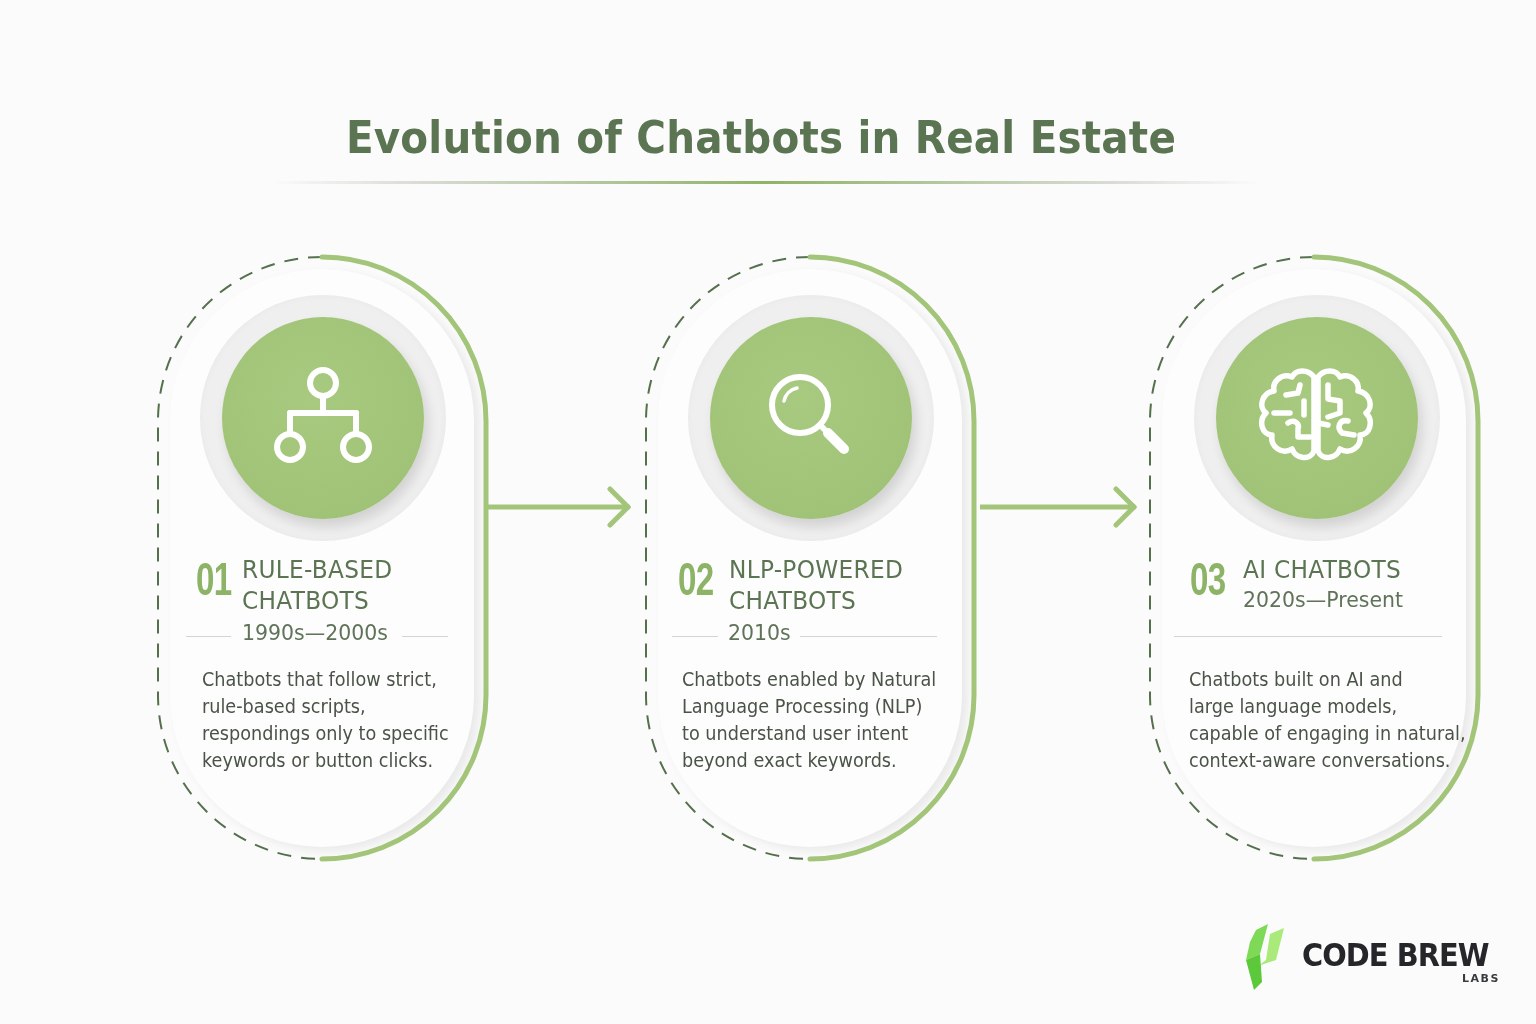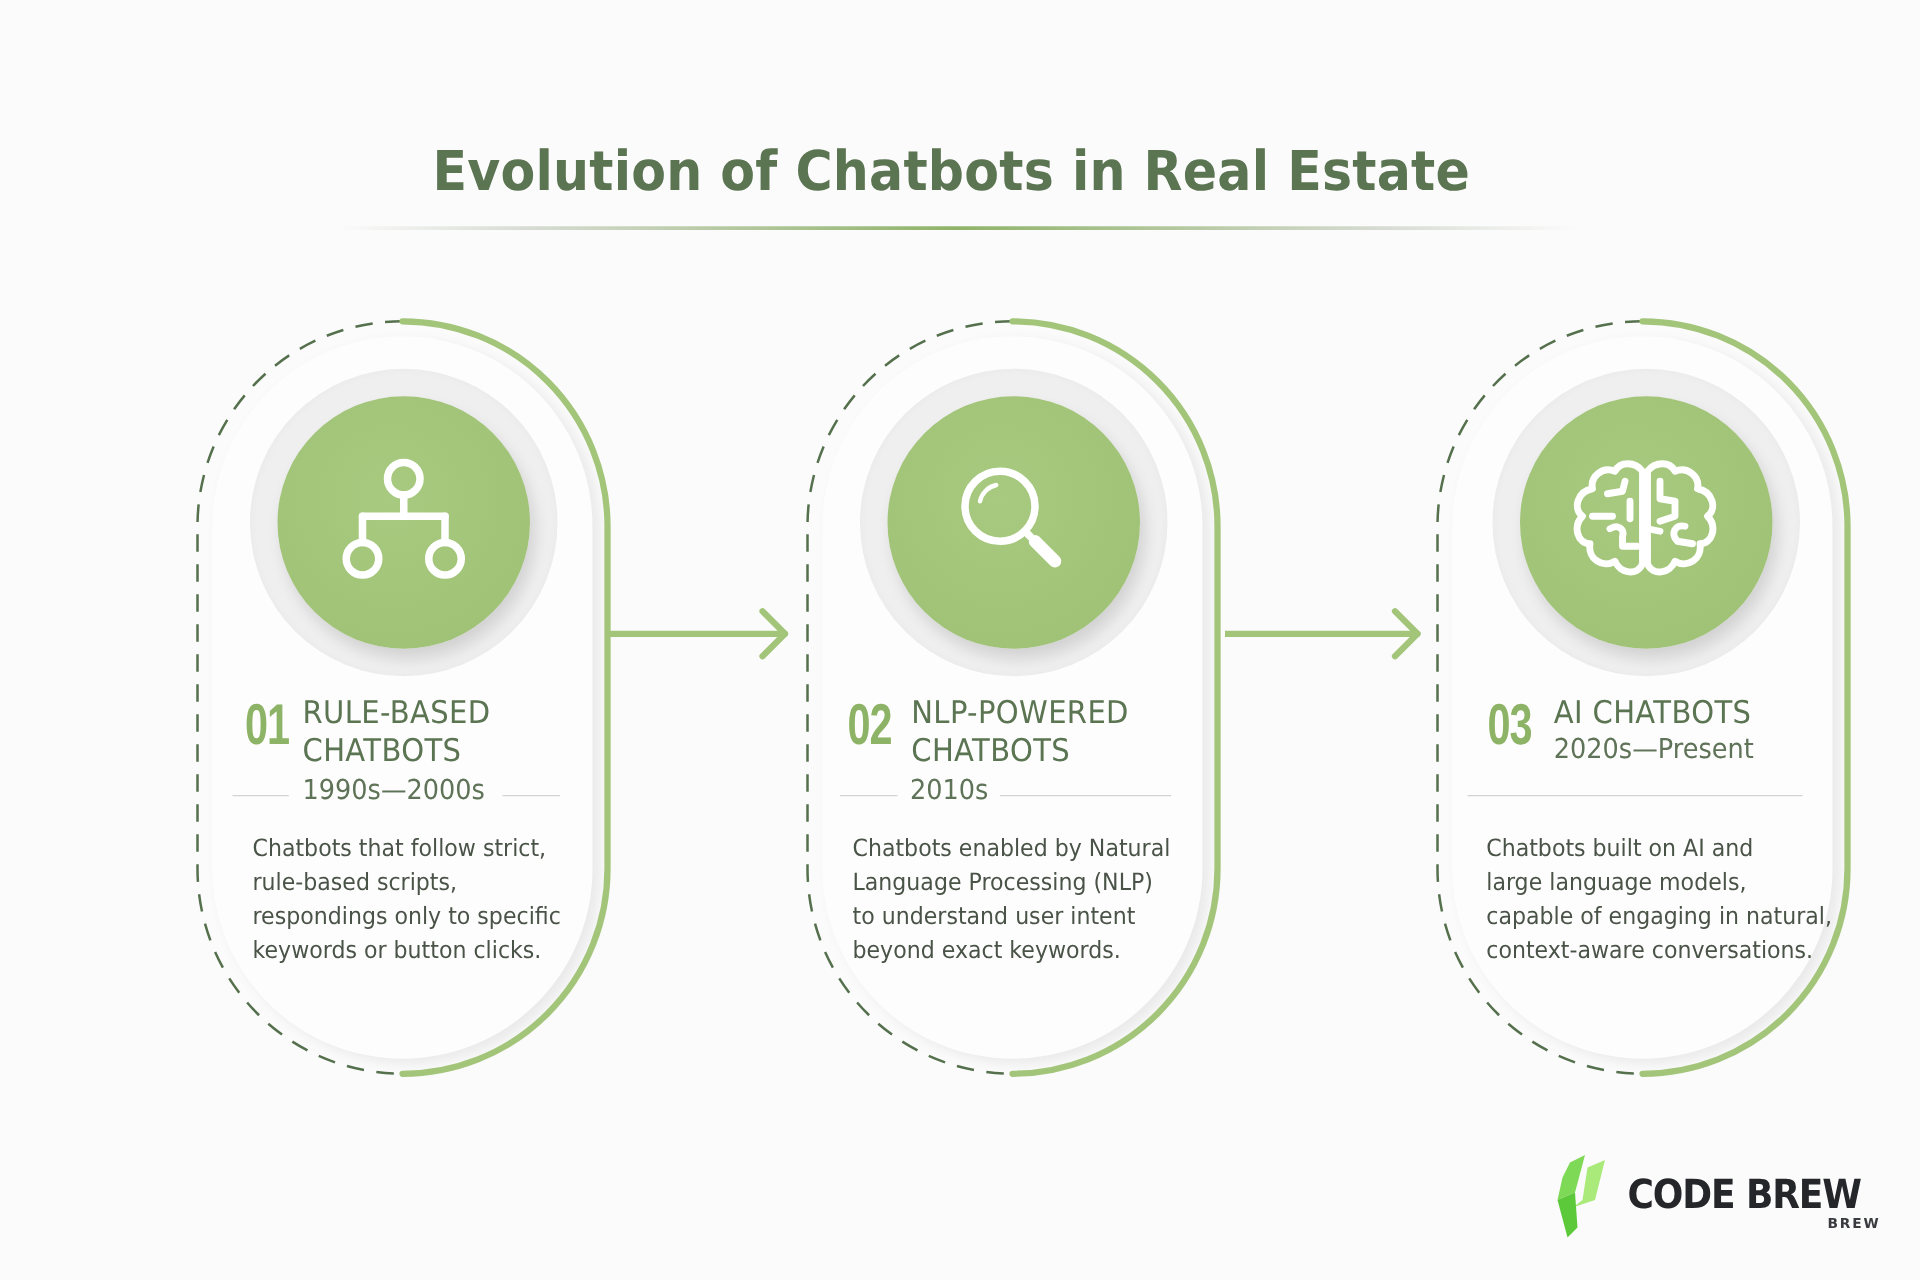--- a/index.html
+++ b/index.html
@@ -212,14 +212,14 @@
 
 </div>
 
 <div class="logo">
   <svg width="60" height="72" viewBox="0 0 60 72" style="position:absolute; left:0; top:0;">
     <polygon points="20,10 32,4 24,34 10,40 14,22" fill="#7ed957"></polygon>
     <polygon points="34,14 48,8 40,40 22,46 30,40" fill="#a9ea7a"></polygon>
     <polygon points="10,40 24,34 26,62 18,70" fill="#5cc93a"></polygon>
   </svg>
   <div class="logo-text">CODE BREW</div>
-  <div class="logo-sub">BREW</div>
+  <div class="logo-sub">LABS</div>
 </div>
 
 </body></html>

